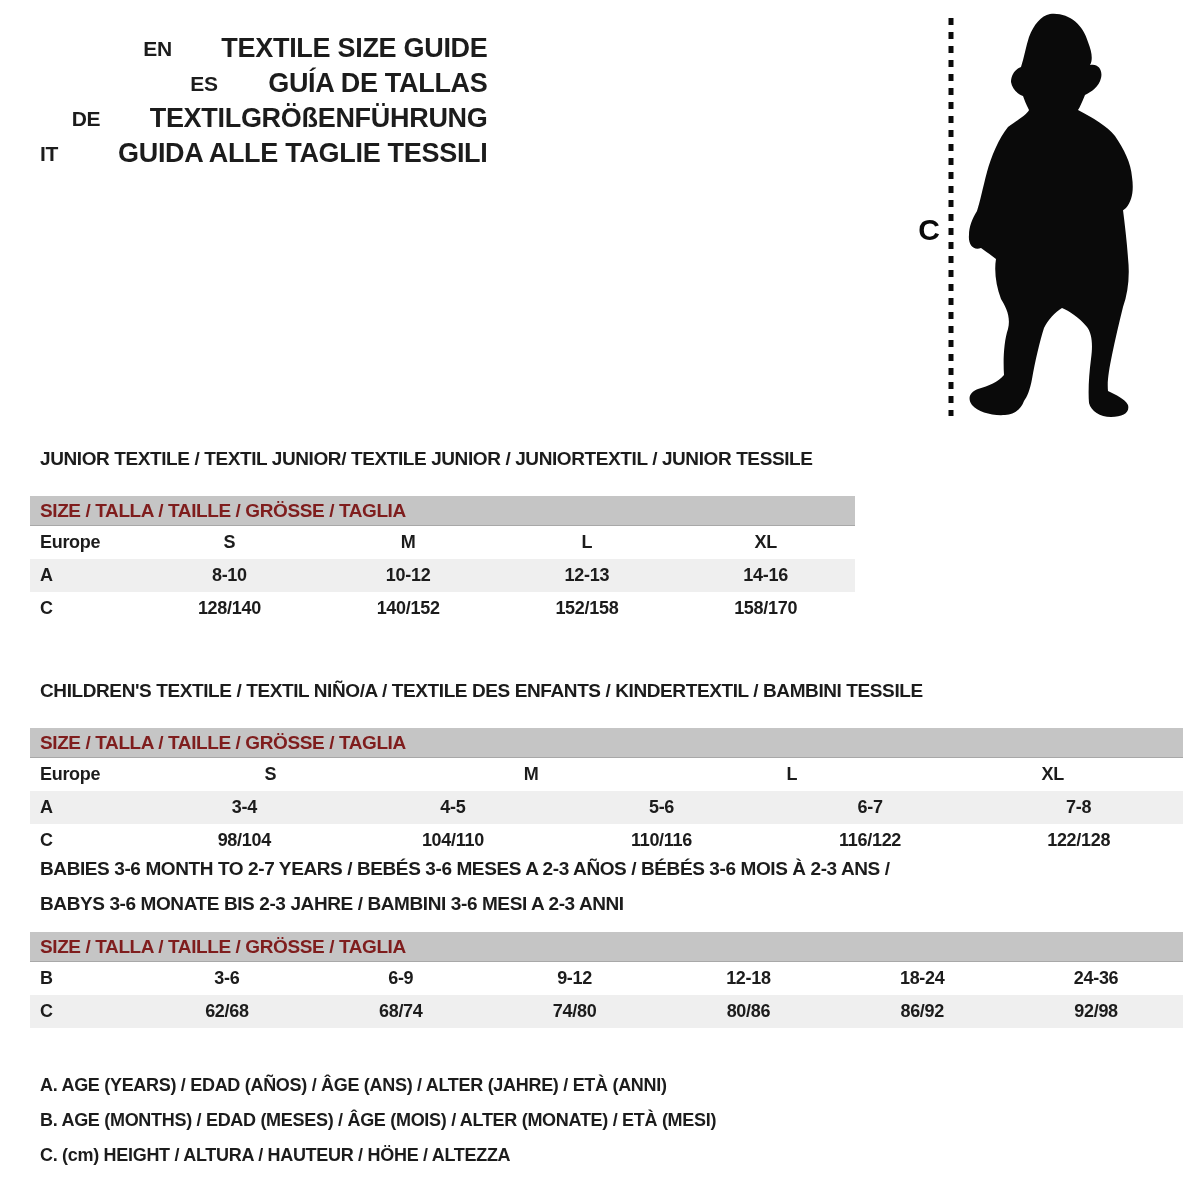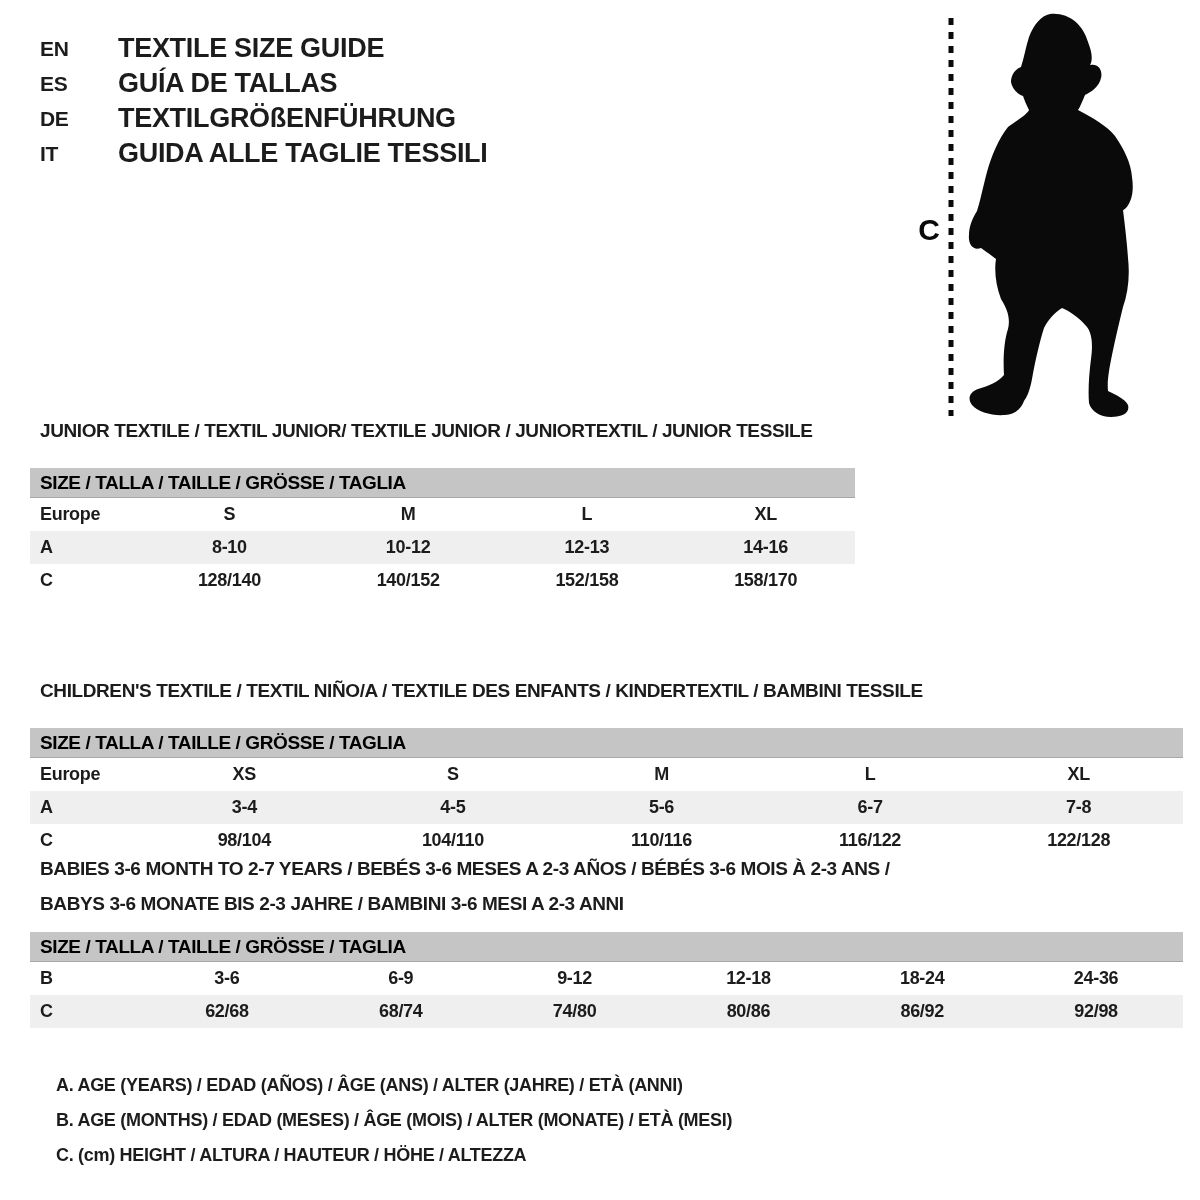--- a/index.html
+++ b/index.html
@@ -6,54 +6,54 @@
   .page{
     position:relative;
     width:1200px;height:1200px;
     background:#ffffff;
     font-family:"Liberation Sans","DejaVu Sans",sans-serif;
     color:#1c1c1c;
     overflow:hidden;
   }
   
   .lang-block{position:absolute;left:40px;top:31px;}
-  .lang-row{display:flex;height:35px;line-height:35px;}
+  .lang-row{display:flex;height:35px;line-height:35px;justify-content:flex-end;}
   .lang-code{width:78px;font-size:21px;font-weight:700;letter-spacing:-0.3px;}
   .lang-title{font-size:27px;font-weight:700;letter-spacing:-0.3px;}
 
   
   .figure-svg{position:absolute;left:880px;top:0px;width:320px;height:430px;}
   .figure-svg text{font-family:"Liberation Sans","DejaVu Sans",sans-serif;font-weight:700;}
 
   
   .section{position:absolute;left:30px;}
   .section-title{
     font-size:19px;font-weight:700;letter-spacing:-0.4px;
     line-height:22px;padding-left:10px;white-space:nowrap;
   }
   .section-title.two-line{line-height:35px;}
   .size-bar{
     margin-top:26px;height:30px;line-height:30px;
     background:#c5c5c5;border-bottom:1px solid #a8a8a8;
-    color:#000000;font-size:19px;font-weight:700;letter-spacing:-0.4px;
+    color:#7f1d1d;font-size:19px;font-weight:700;letter-spacing:-0.4px;
     padding-left:10px;box-sizing:border-box;
   }
   .size-bar.tight{margin-top:11px;}
   .trow{display:flex;height:33px;line-height:33px;}
   .trow.striped{background:#efefef;}
   .tcell{flex:1;text-align:center;font-size:18px;font-weight:700;letter-spacing:-0.3px;}
   .tcell.label{flex:0 0 110px;text-align:left;padding-left:10px;box-sizing:border-box;}
 
   
-  #section-junior{top:420px;width:825px;}
+  #section-junior{top:448px;width:825px;}
   #section-children{top:641px;width:1153px;margin-top:39px;}
   #section-babies{top:851px;width:1153px;}
 
   
-  .footnotes{position:absolute;left:40px;top:1068px;margin-left:16px;}
+  .footnotes{position:absolute;left:40px;top:1068px;}
   .footnote{height:35px;line-height:35px;font-size:18px;font-weight:700;letter-spacing:-0.3px;white-space:nowrap;}
 </style>
 </head>
 <body>
 
 <div class="page">
 
   <div class="lang-block">
     <div class="lang-row">
       <span class="lang-code">EN</span>
@@ -125,21 +125,20 @@
       <div class="tcell">152/158</div>
       <div class="tcell">158/170</div>
     </div>
   </div>
 
   <div class="section" id="section-children">
     <div class="section-title">CHILDREN'S TEXTILE / TEXTIL NIÑO/A / TEXTILE DES ENFANTS / KINDERTEXTIL / BAMBINI TESSILE</div>
     <div class="size-bar">SIZE / TALLA / TAILLE / GRÖSSE / TAGLIA</div>
     <div class="trow">
       <div class="tcell label">Europe</div>
-      <div class="tcell">XS</div>
       <div class="tcell">S</div>
       <div class="tcell">M</div>
       <div class="tcell">L</div>
       <div class="tcell">XL</div>
     </div>
     <div class="trow striped">
       <div class="tcell label">A</div>
       <div class="tcell">3-4</div>
       <div class="tcell">4-5</div>
       <div class="tcell">5-6</div>

